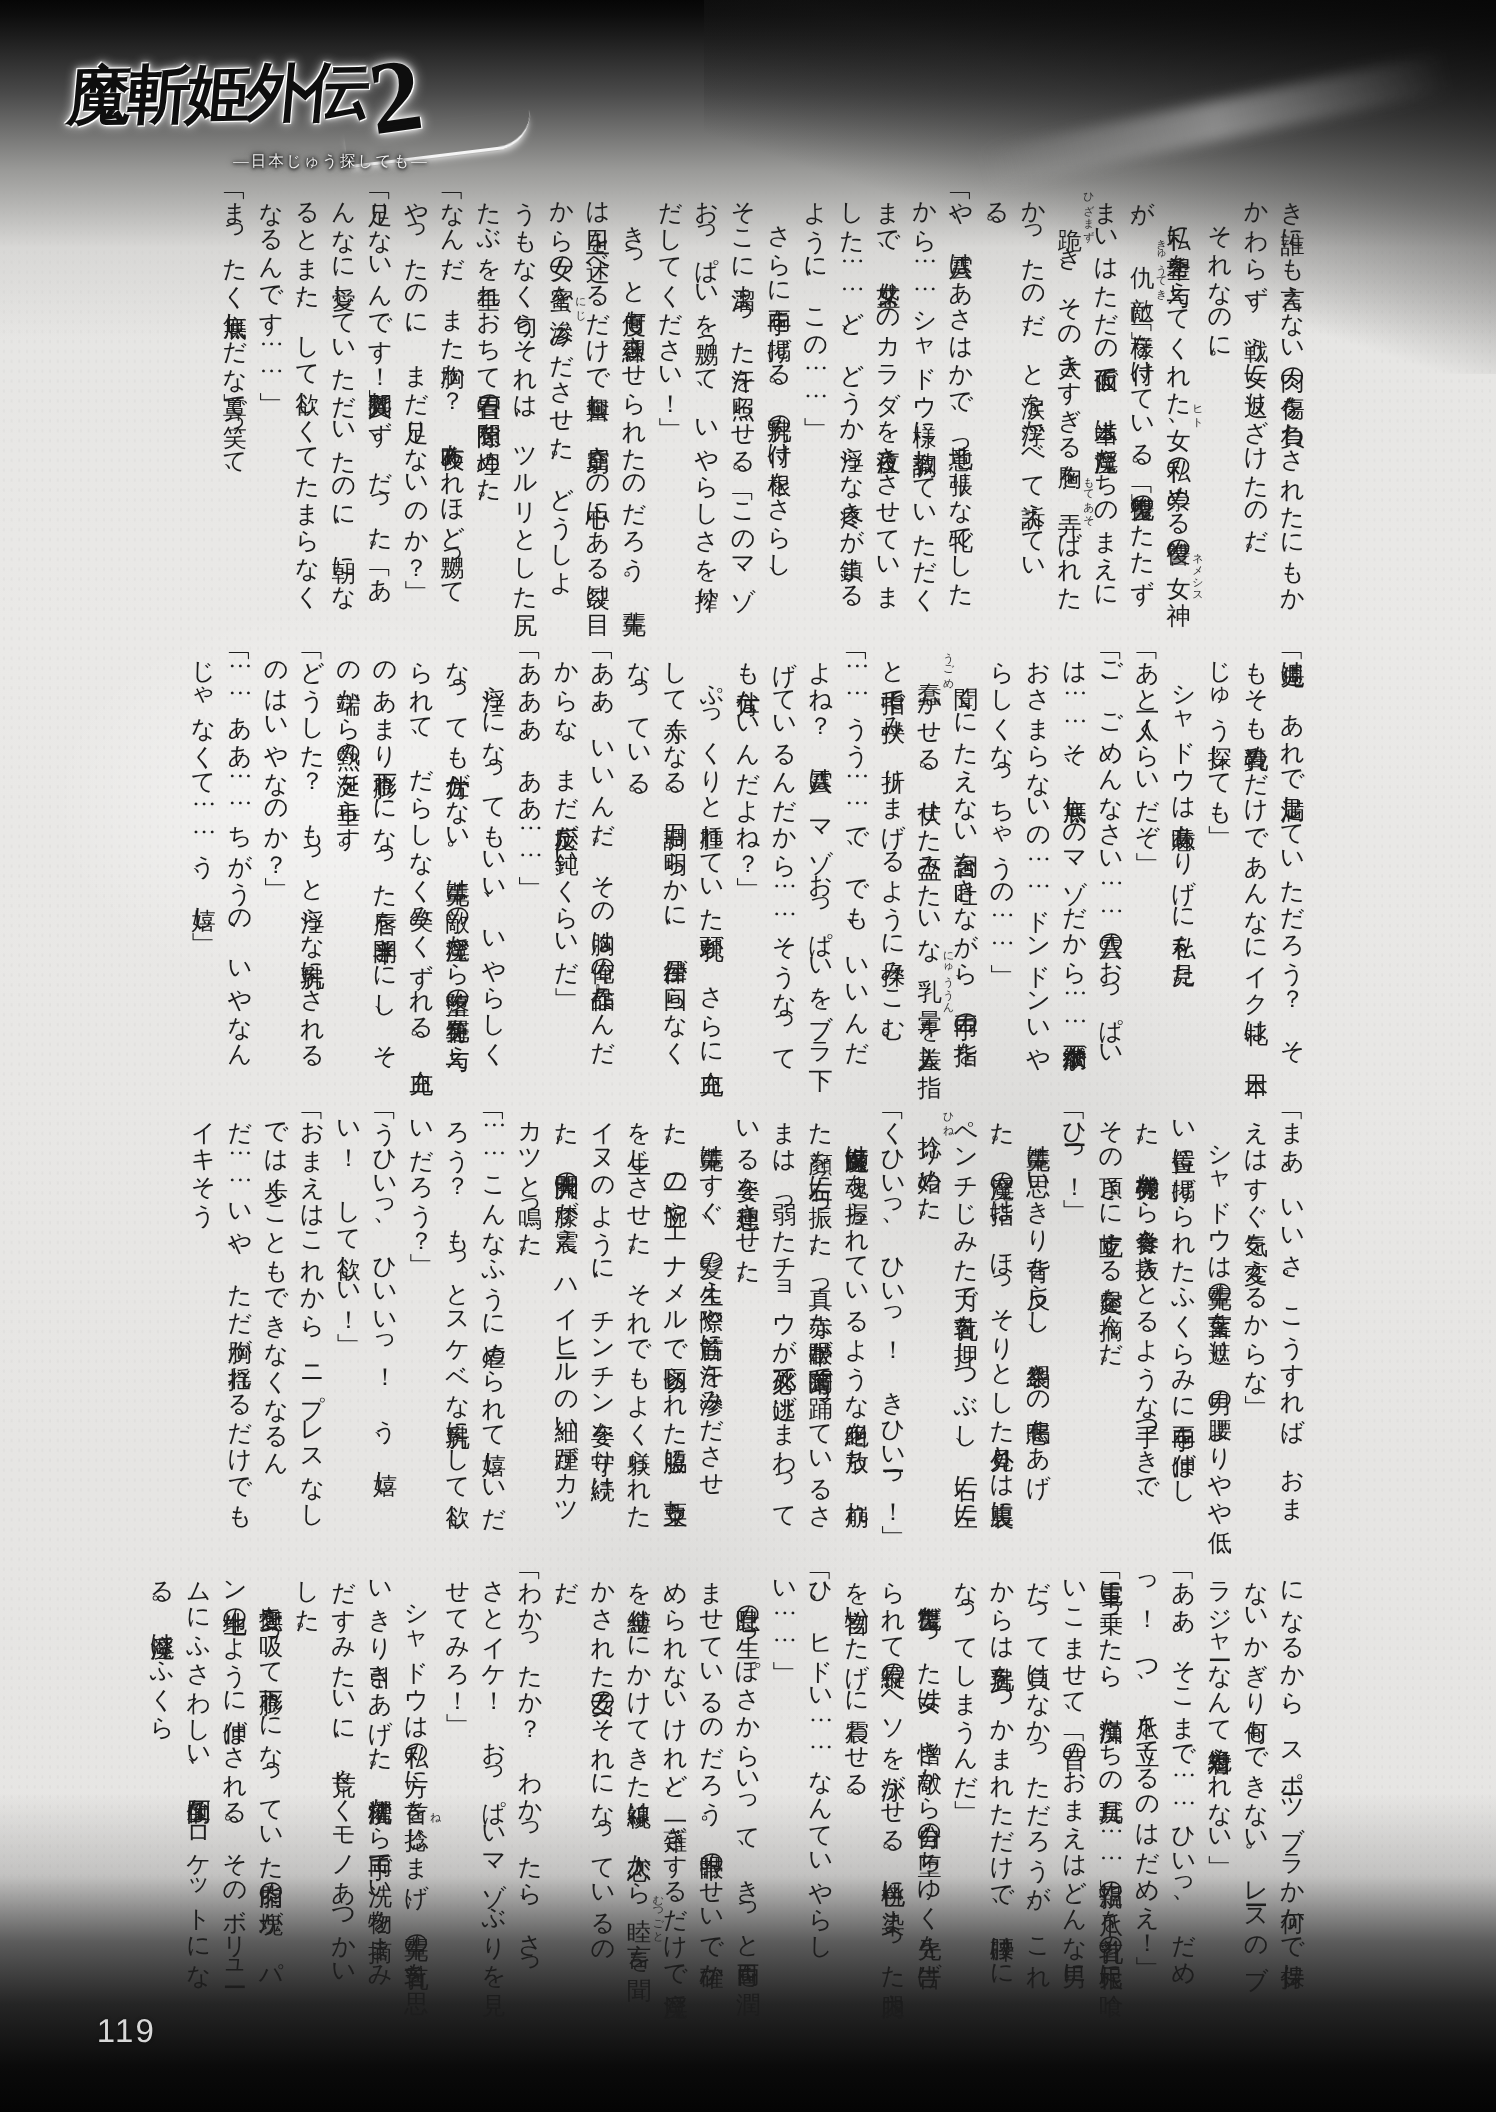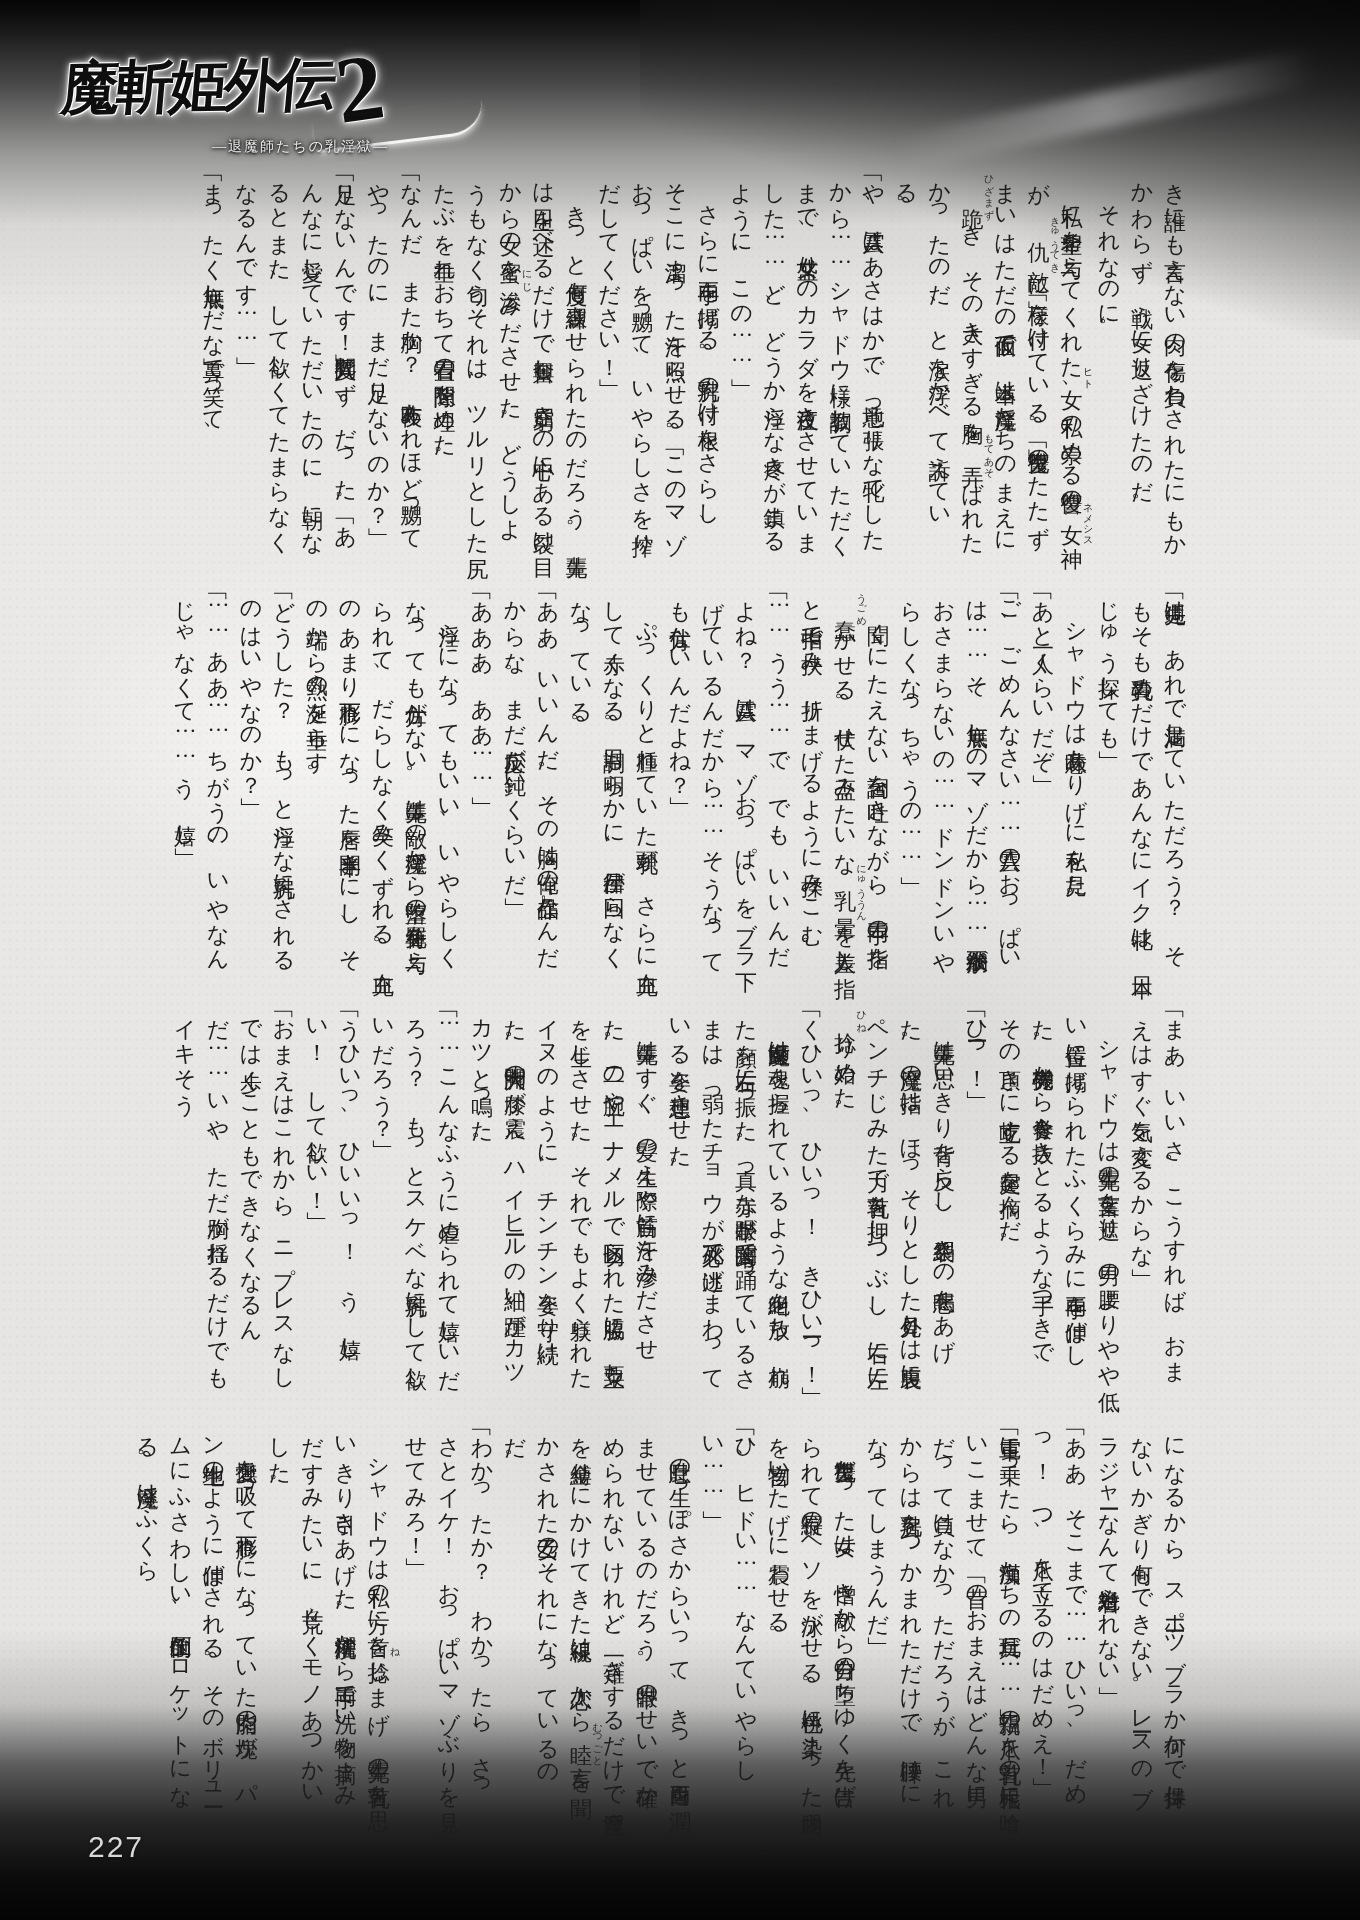--- a/index.html
+++ b/index.html
@@ -66,21 +66,21 @@
 <div class="page">
   <div class="noise"></div>
   <div class="shade top"></div>
   <div class="shade topright"></div>
   <div class="top-slash"></div>
   <div class="shade bottom"></div>
 
   <div class="logo">
     <span class="logo-title">魔斬姫外伝</span><span class="logo-number">2</span>
     <div class="logo-swoosh"></div>
-    <div class="logo-subtitle">―退魔師たちの乳淫獄―</div>
+    <div class="logo-subtitle">―日本じゅう探しても―</div>
   </div>
 
   <section class="band" id="band-0">
       <p>き誰にも言えない肉の傷を負わされたにもかかわらず、戦う女に返りざけたのだ。</p>
       <p>　それなのに。</p>
       <p>　私に希望を与えてくれた<ruby>女<rt>ヒト</rt></ruby>、私の崇める復讐の<ruby>女神<rt>ネメシス</rt></ruby>が、<ruby>仇敵<rt>きゅうてき</rt></ruby>に「様」を付けている。「復讐鬼」のたたずまいはただの仮面で、本当は淫魔たちのまえに<ruby>跪<rt>ひざまず</rt></ruby>き、その大きすぎる胸を<ruby>弄<rt>もてあそ</rt></ruby>ばれたかったのだ、と涙を浮かべて訴えている。</p>
       <p>「や、八雲はあさはかで、意地っ張りな牝でしたから……シャドウ様に調教していただくまで、女盛りのカラダを夜泣きさせていました……ど、どうか淫らな疼きが鎮まるように、この……」</p>
       <p>　さらに両手を掲げる。乳房の付け根をさらし、そこに溜まった汗を照らせる。「このマゾおっぱいを嬲って、いやらしさを搾りだしてください！」</p>
       <p>　きっと何度も練習させられたのだろう。先輩は口上を述べるだけで興奮し、窮屈さの中心にある裂け目から女の蜜を<ruby>滲<rt>にじ</rt></ruby>みださせた。どうしようもなく匂うそれは、ツルリとした尻たぶを垂れおちて石畳の隙間を埋めた。</p>
       <p>「なんだ、また胸か？ 昨夜あれほど嬲ってやったのに、まだ足りないのか？」</p>
@@ -118,14 +118,14 @@
       <p>「ああ、そこまで……ひいっ、だめっ！ つ、爪を立てるのはだめえ！」</p>
       <p>「電車に乗ったら、痴漢たちの玩具だ……」親指の爪を乳首の根元に喰いこませて、「昔のおまえはどんな男にだって負けなかっただろうが、これからは乳房をつかまれただけで、腰砕けになってしまうんだ」</p>
       <p>　復讐鬼だった女は、憎き敵から自分の堕ちゆく先を告げられて縦長のヘソを泳がせる。桃色に染まった内腿を物言いたげに震わせる。</p>
       <p>「ひ、ヒドい……なんていやらしい……」</p>
       <p>　吐息の生っぽさからいって、きっと両目を潤ませているのだろう。眼帯のせいで確かめられないけれど、一薙ぎするだけで淫魔を金縛りにかけてきた視線は、恋人から<ruby>睦言<rt>むつごと</rt></ruby>を聞かされた乙女のそれになっているのだ。</p>
       <p>「わかったか？ わかったら、さっさとイケ！ おっぱいマゾぶりを見せてみろ！」</p>
       <p>　シャドウは私の方に首を<ruby>捻<rt>ね</rt></ruby>じまげ、先輩の乳首を思いきり引きあげた。洗濯槽から両手で洗い物を摘まみだすみたいに、荒々しくモノあつかいした。</p>
       <p>　愛撫を吸って下膨れになっていた脂肉の塊が、パン生地のように伸ばされる。そのボリュームにふさわしい、圧倒的なロケットになる。淫魔はふくら</p>
     </section>
 
-  <div class="page-number">227</div>
+  <div class="page-number">119</div>
 </div>
 
 </body></html>

